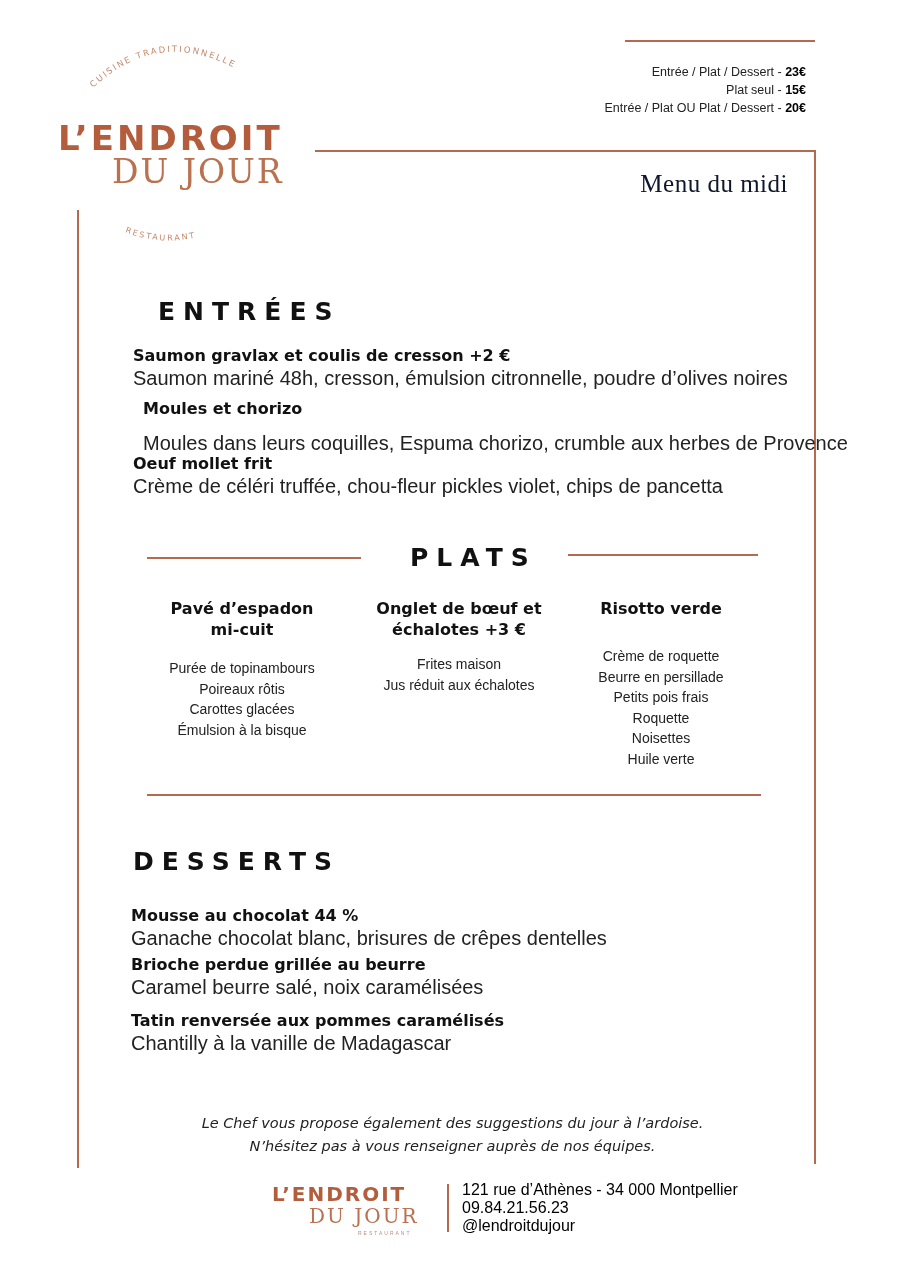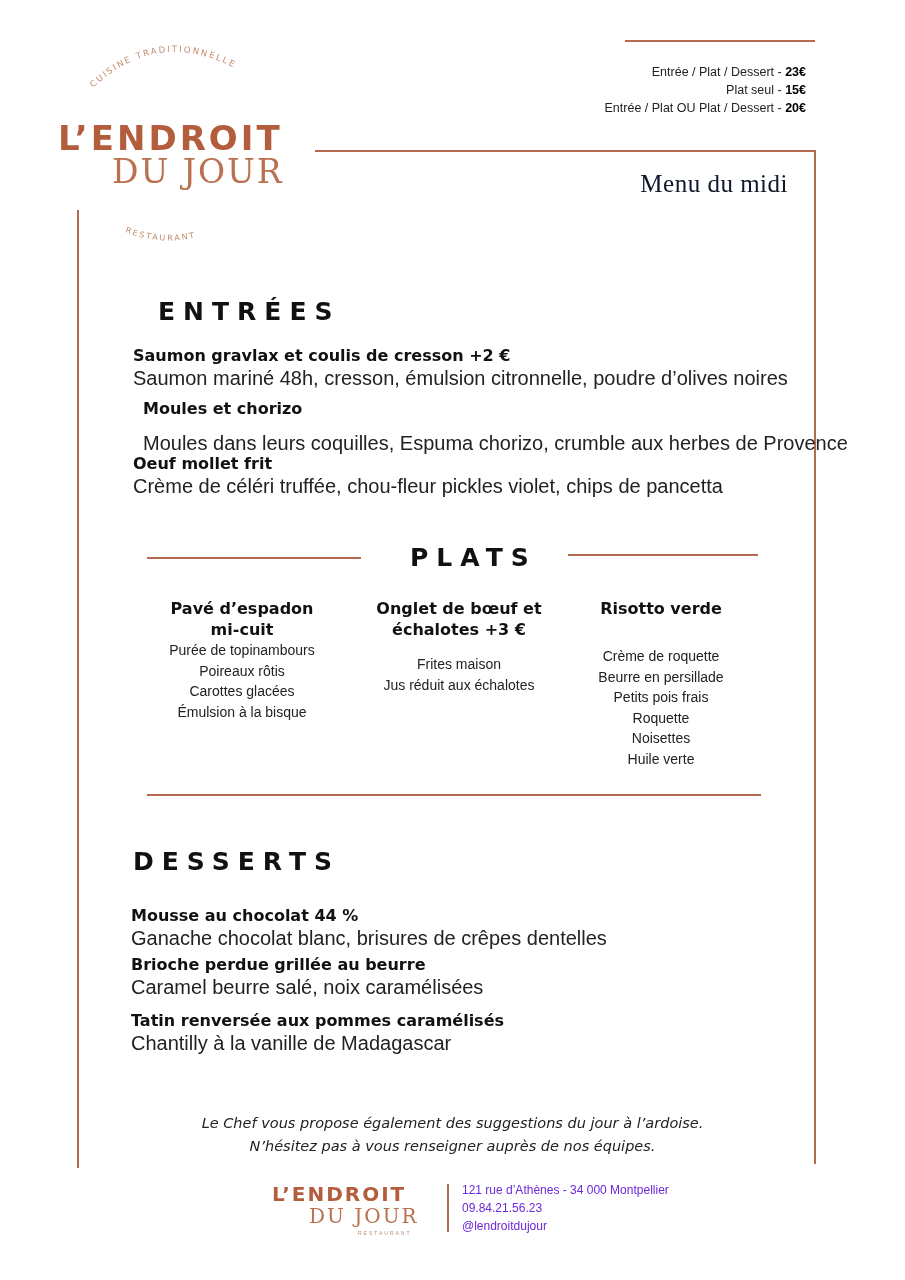--- a/index.html
+++ b/index.html
@@ -10,23 +10,23 @@
   .brand-serif { font-family: "DejaVu Serif", serif; color: #b9714f; letter-spacing: 2px; font-weight: normal; }
   .arc-text { font-family: "DejaVu Sans", sans-serif; font-size: 8.5px; fill: #c48a6e; letter-spacing: 2px; }
   .pricing { right: 99px; top: 63px; text-align: right; font-size: 12.5px; line-height: 18px; color: #222; }
   .pricing b { font-weight: bold; color: #000; }
   .menu-title { right: 117px; top: 170px; font-family: Liberation Serif, serif; font-size: 25px; color: #0f172a; letter-spacing: 0.5px; }
   .section-title { font-family: "DejaVu Sans", sans-serif; font-weight: bold; font-size: 25px; letter-spacing: 8px; color: #111; }
   .dish-name { font-family: "DejaVu Sans", sans-serif; font-weight: bold; font-size: 16px; color: #111; white-space: nowrap; }
   .dish-desc { font-size: 20px; color: #222; white-space: nowrap; }
   .plat-col { position: absolute; top: 598px; width: 210px; text-align: center; }
   .plat-col .dish-name { white-space: normal; line-height: 21px; }
-  .plat-col .lines { margin-top: 0; font-size: 14px; line-height: 20.5px; color: #222; }
+  .plat-col .lines { margin-top: 18px; font-size: 14px; line-height: 20.5px; color: #222; }
   .note { left: 0; width: 905px; text-align: center; font-family: "DejaVu Sans", sans-serif; font-style: italic; font-size: 14.5px; color: #222; line-height: 23px; }
-  .contact { left: 462px; top: 1181px; font-size: 12px; line-height: 18px; color: #6d28d9; }
+  .contact { left: 462px; top: 1181px; font-size: 16px; line-height: 18px; color: #000000; }
 </style>
 </head>
 <body>
 
 <div class="rule" style="left:625px; top:40px; width:190px; height:2px;"></div>
 <div class="rule" style="left:315px; top:150px; width:501px; height:2px;"></div>
 <div class="rule" style="left:814px; top:150px; width:2px; height:1014px;"></div>
 <div class="rule" style="left:77px; top:210px; width:2px; height:958px;"></div>
 
 <div class="abs" style="left:55px; top:30px; width:250px; height:220px;">

